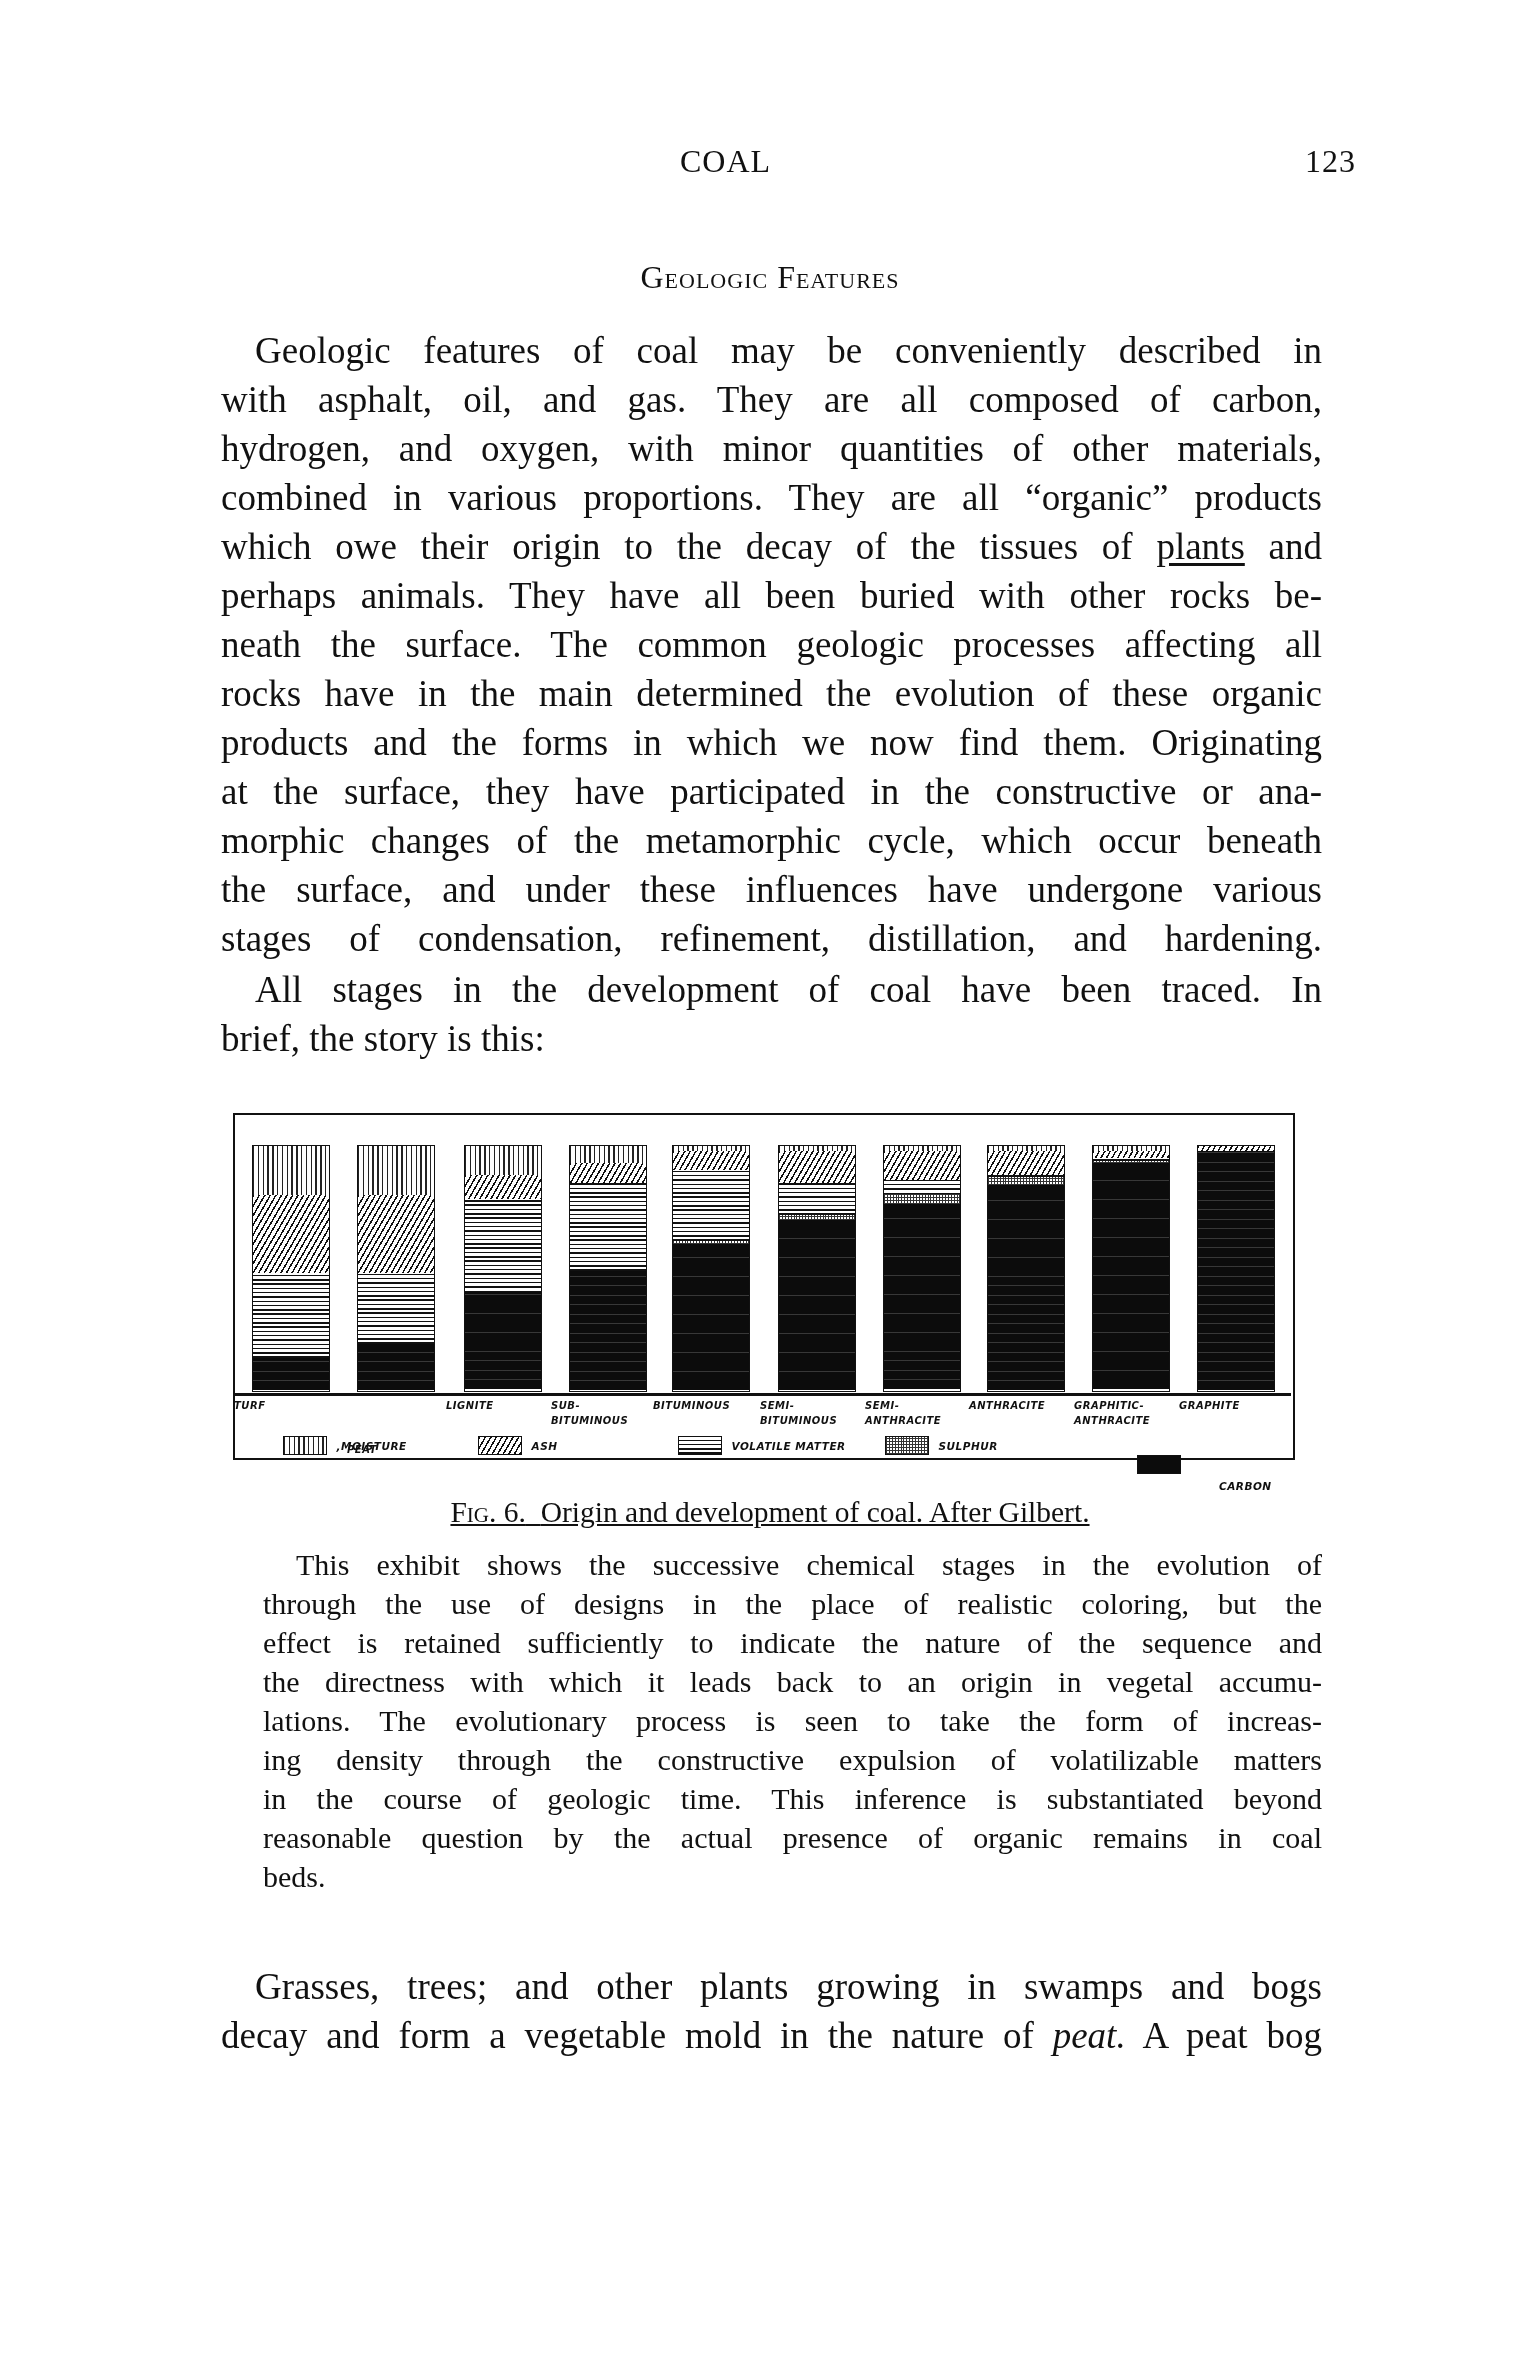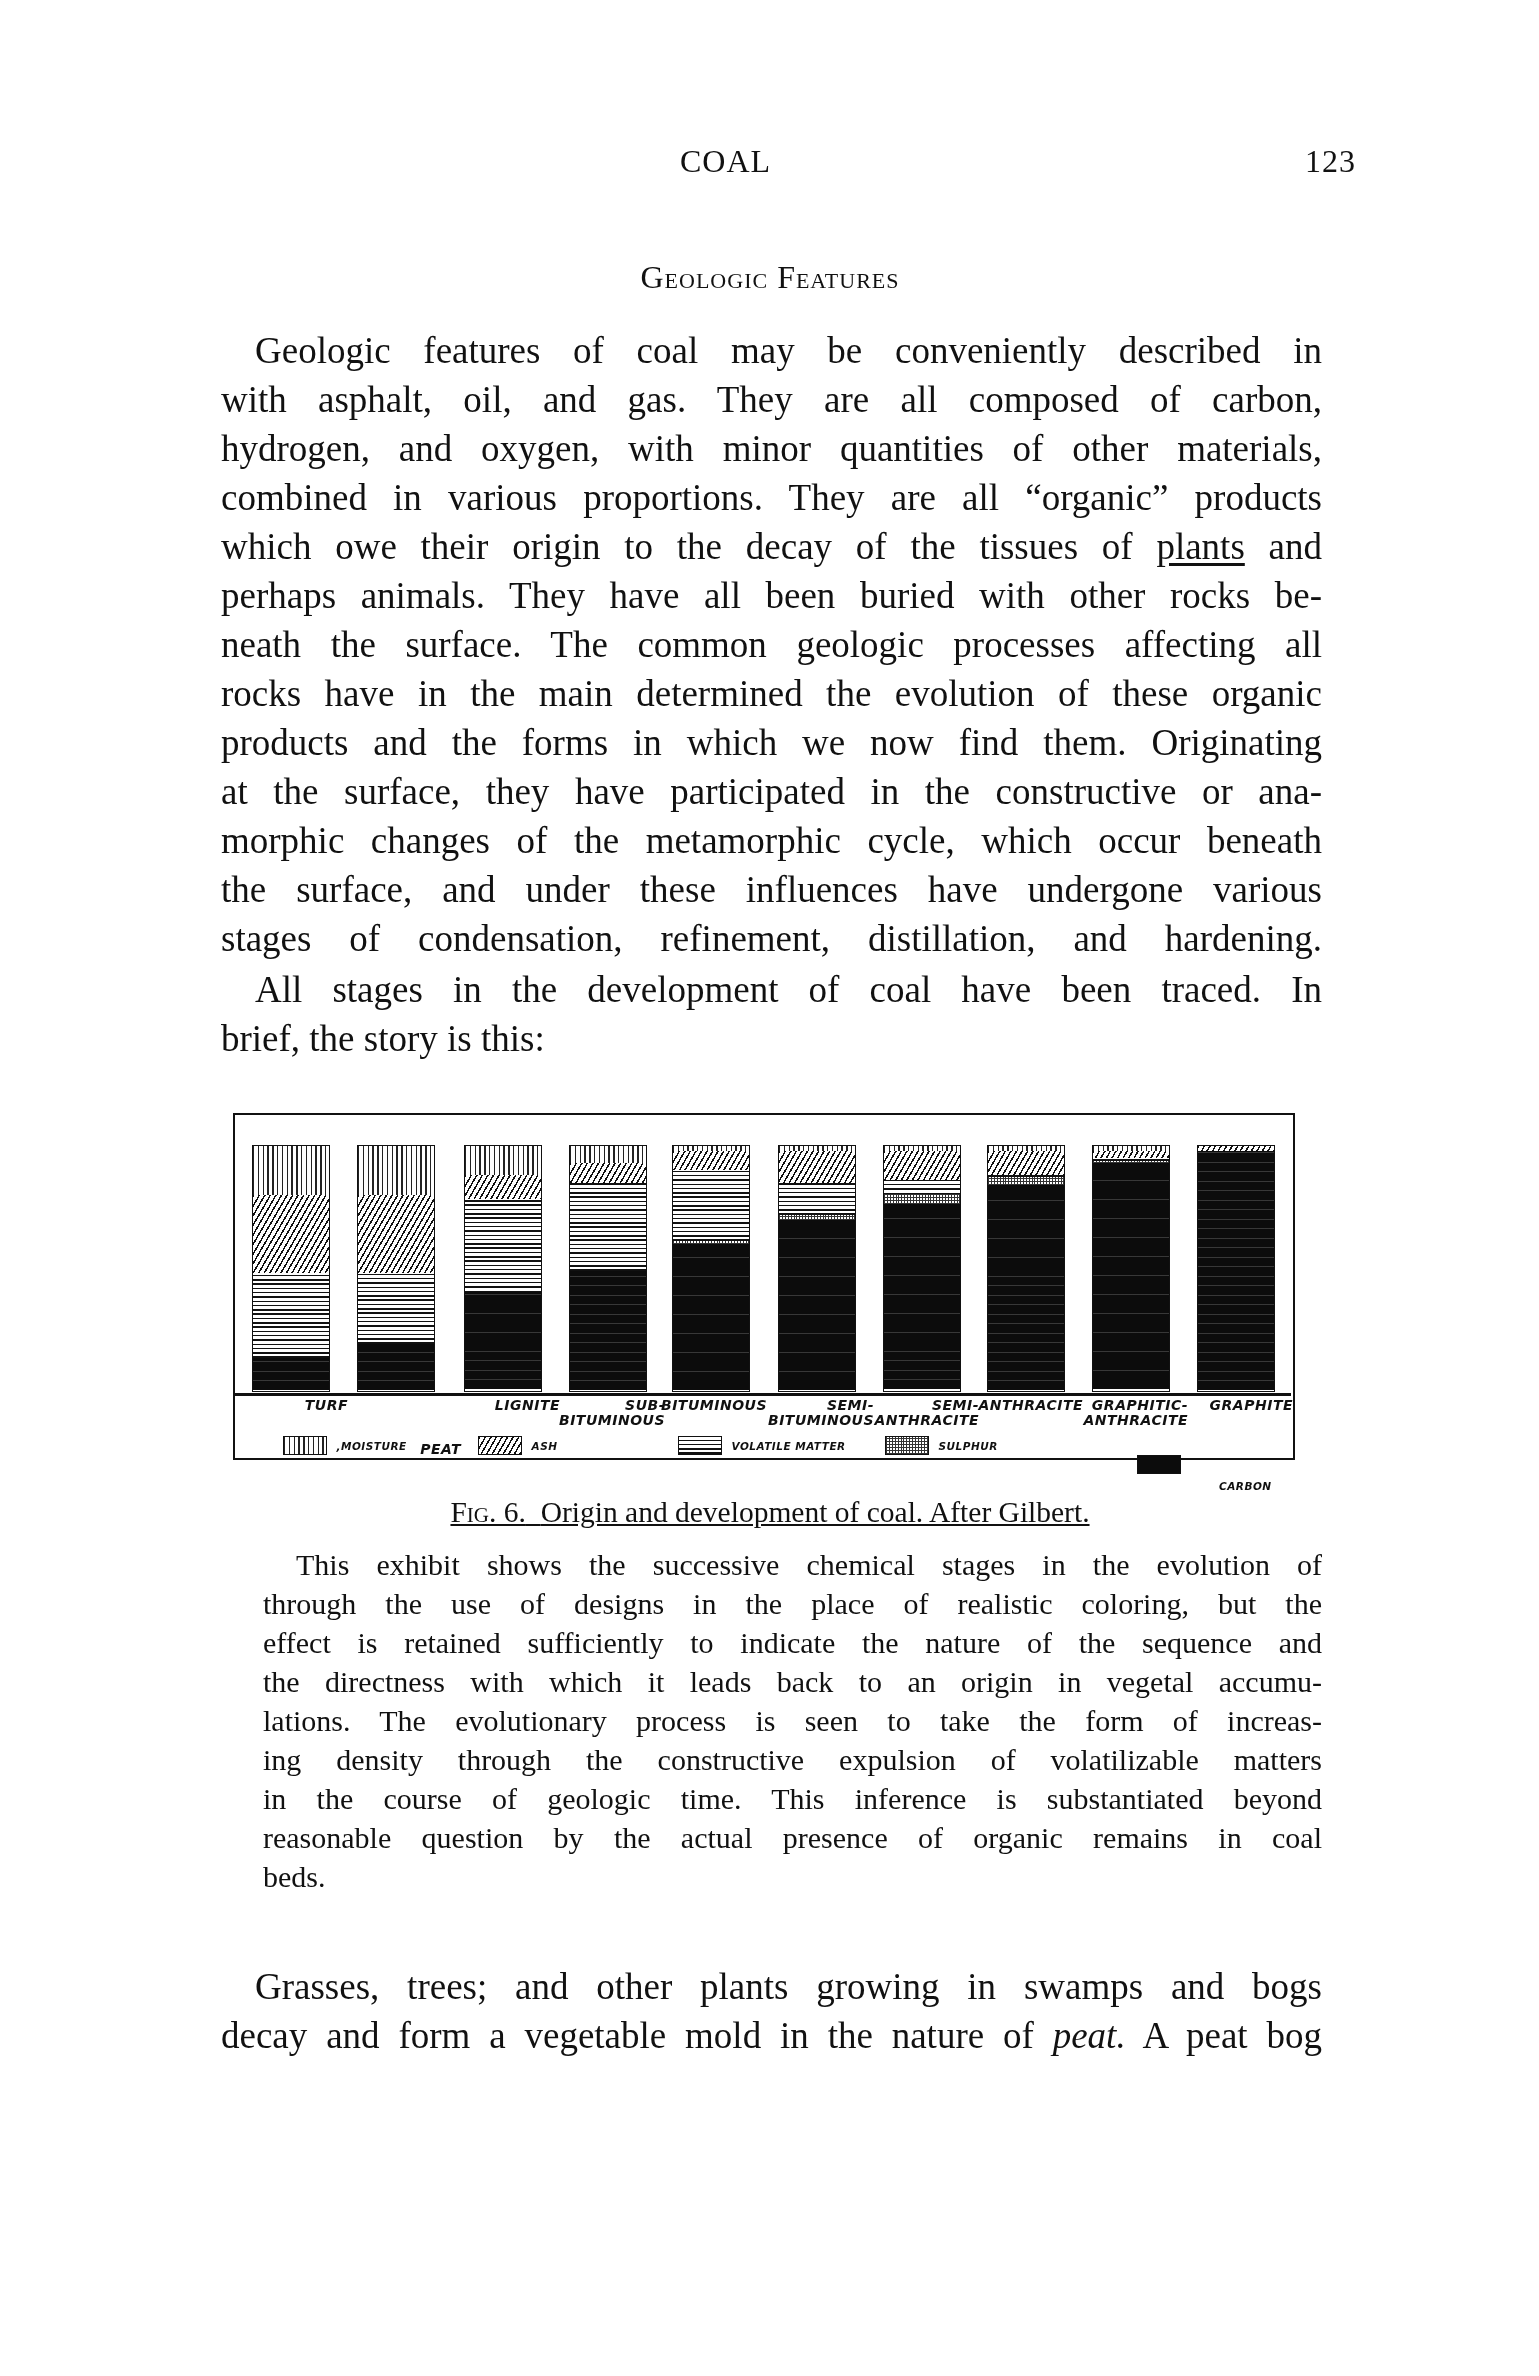--- a/index.html
+++ b/index.html
@@ -19,21 +19,21 @@
   
   #figure { left:233px; top:1113px; width:1062px; height:347px; border:2.9px solid #111; box-sizing:border-box; background:#fff; }
   .bar { position:absolute; top:30px; height:247px; border:1.9px solid #111; box-sizing:border-box; display:flex; flex-direction:column; overflow:hidden; }
   .seg { width:100%; flex:none; }
   .seg.moisture { background-color:#fff; background-image: repeating-linear-gradient(90deg, #222 0 1.4px, transparent 1.4px 4.8px), repeating-linear-gradient(0deg, transparent 0 2.9px, #fff 2.9px 4.8px); }
   .seg.ash { background-color:#fff; background-image: repeating-linear-gradient(120deg, #111 0 1.5px, transparent 1.5px 4.8px); }
   .seg.volatile { background-color:#fff; background-image: repeating-linear-gradient(0deg, #111 0 1.5px, transparent 1.5px 4.3px); }
   .seg.sulphur { background-color:#fff; background-image: repeating-linear-gradient(0deg, #333 0 1px, transparent 1px 2.9px), repeating-linear-gradient(90deg, #333 0 1px, transparent 1px 2.9px); }
   .seg.carbon { background-color:#0c0c0c; background-image: repeating-linear-gradient(0deg, transparent 0 8.6px, rgba(255,255,255,0.18) 8.6px 9.5px); }
   #baseline { position:absolute; left:0; top:278px; width:1056px; height:2.9px; background:#111; }
-  .bar-label { position:absolute; top:283px; width:114px; text-align:right; font-family:"DejaVu Sans", sans-serif; font-style:italic; font-weight:bold; font-size:14px; line-height:15px; letter-spacing:0.5px; }
+  .bar-label { position:absolute; top:283px; width:114px; text-align:left; font-family:"DejaVu Sans", sans-serif; font-style:italic; font-weight:bold; font-size:10px; line-height:15px; letter-spacing:0.5px; }
   .legend-item { position:absolute; top:321px; display:flex; align-items:center; gap:9.5px;padding-left:32px; }
   .legend-swatch { width:44px; height:19px; border:1.9px solid #111; box-sizing:border-box; }
   .legend-label { font-family:"DejaVu Sans", sans-serif; font-style:italic; font-weight:bold; font-size:10.5px; letter-spacing:0.5px; }
   
   #fig-caption { top:1496px; left:0; width:1540px; text-align:center; font-family:"Liberation Serif", serif; font-size:29.5px;text-decoration:underline; }
   .fig-no { font-variant:small-caps; }
   #fig-note { top:1545px; left:263px; width:1059px; font-family:"Liberation Serif", serif; font-size:30px; line-height:39px; }
   #fig-note .line { text-align-last:justify; }
   #fig-note .line.last { text-align-last:left; }
   .note-first { padding-left:33px; }

